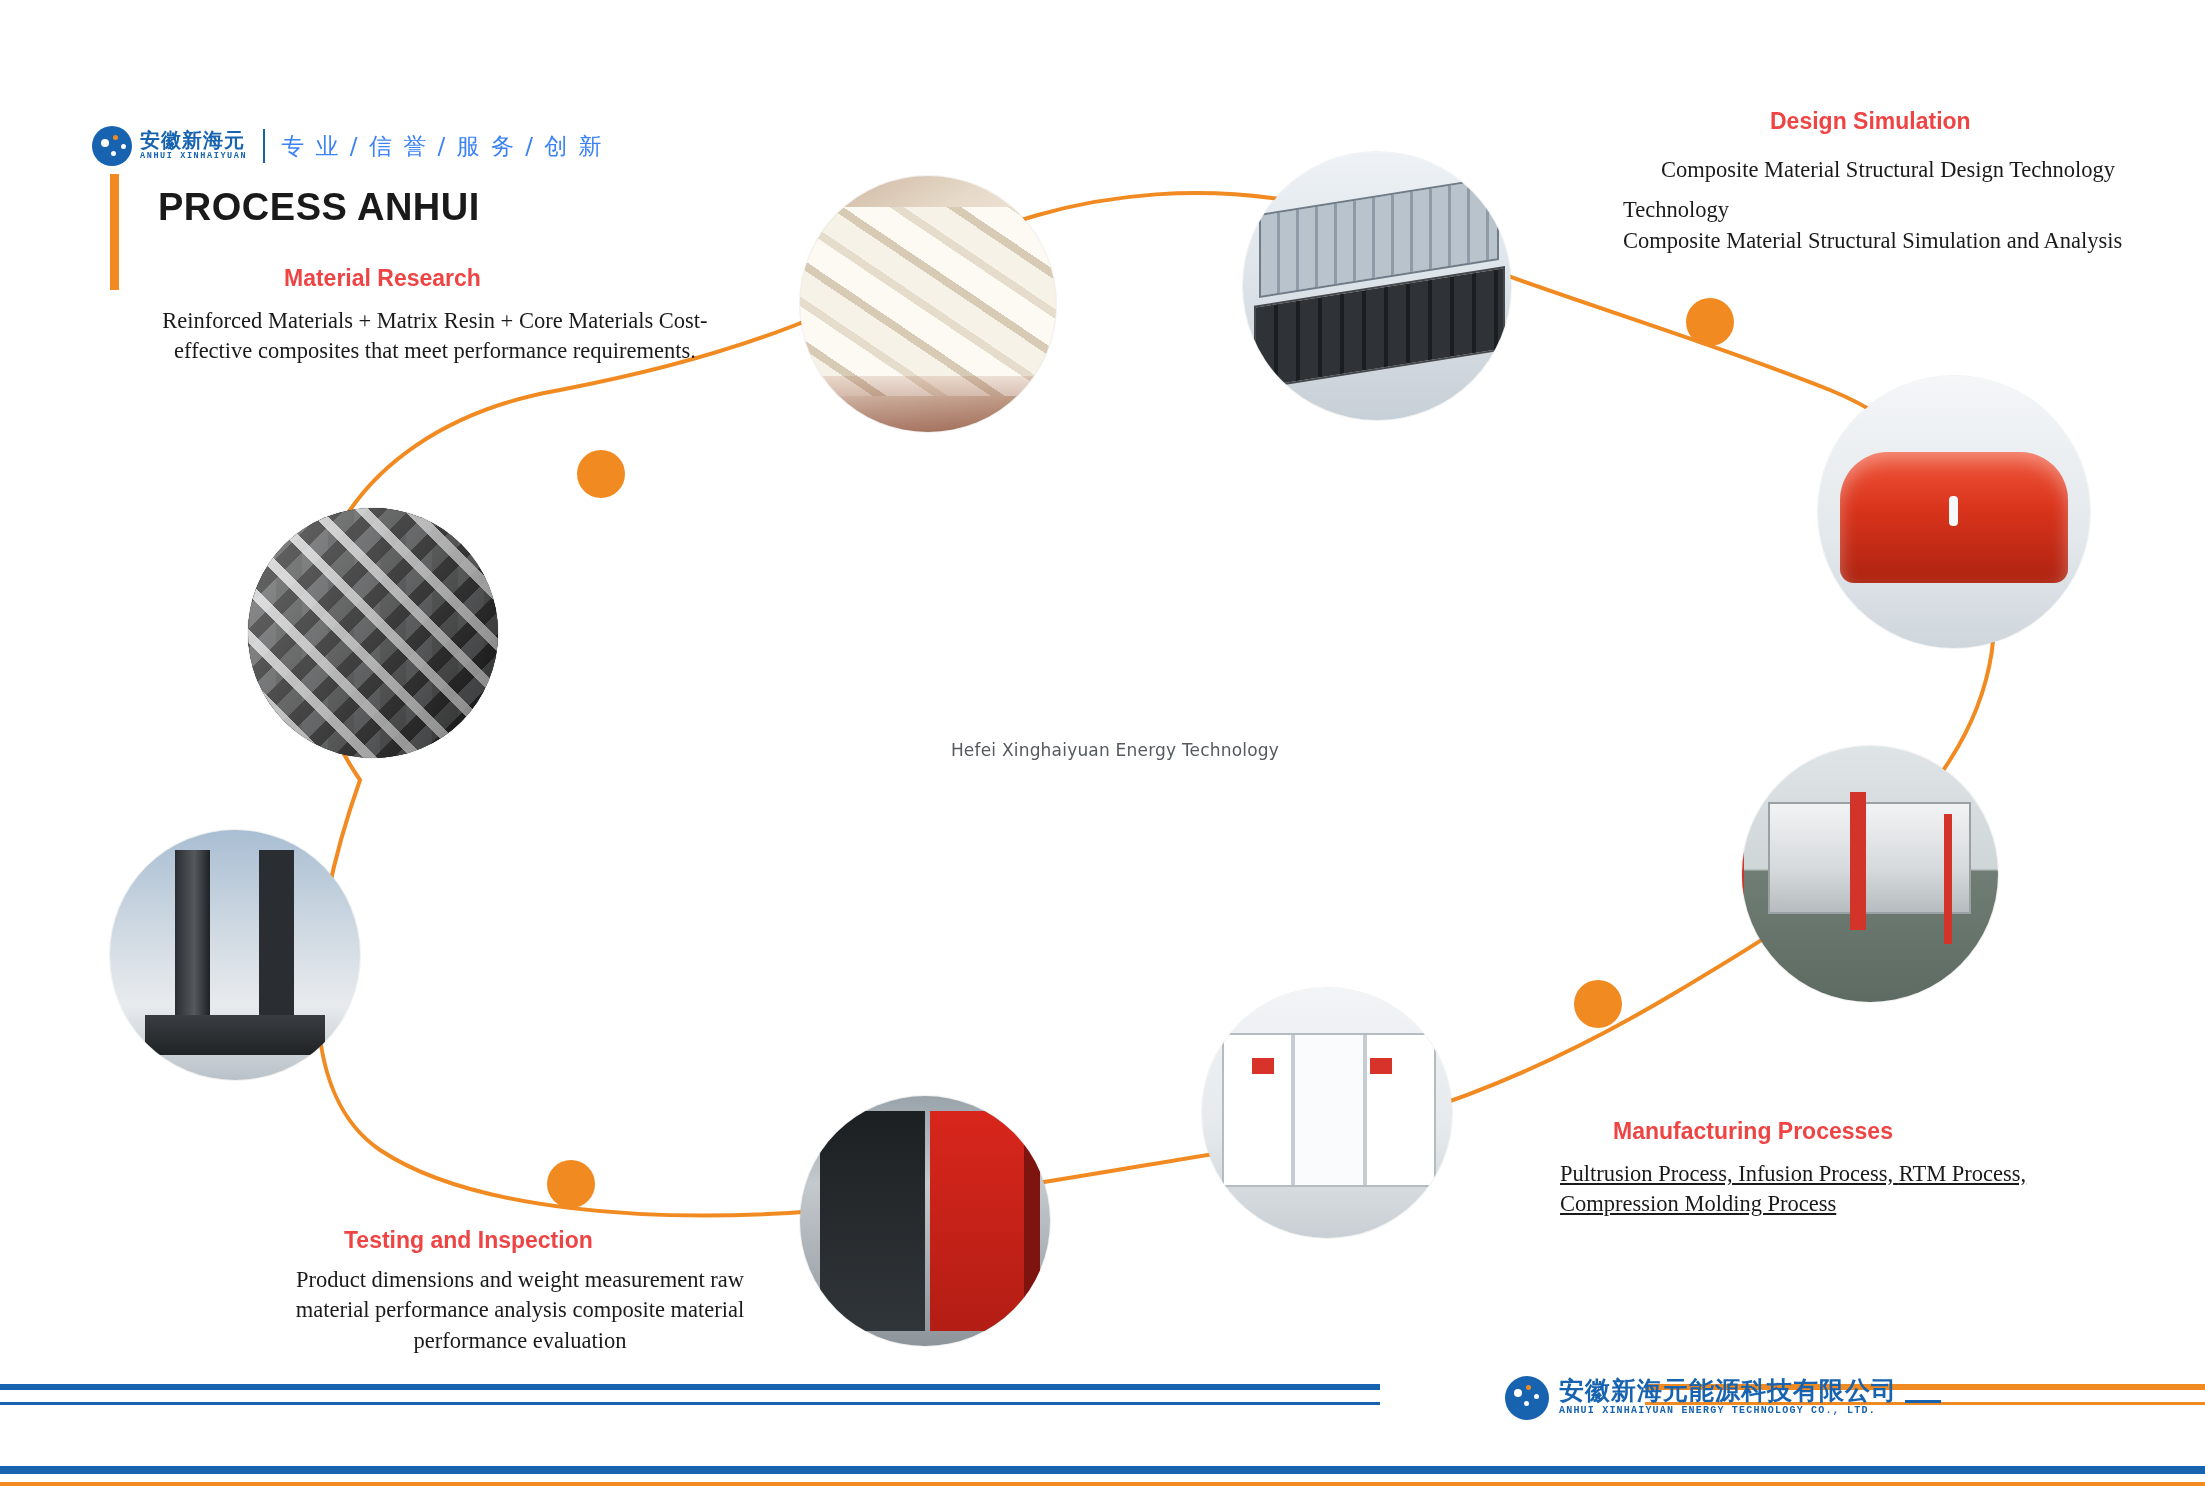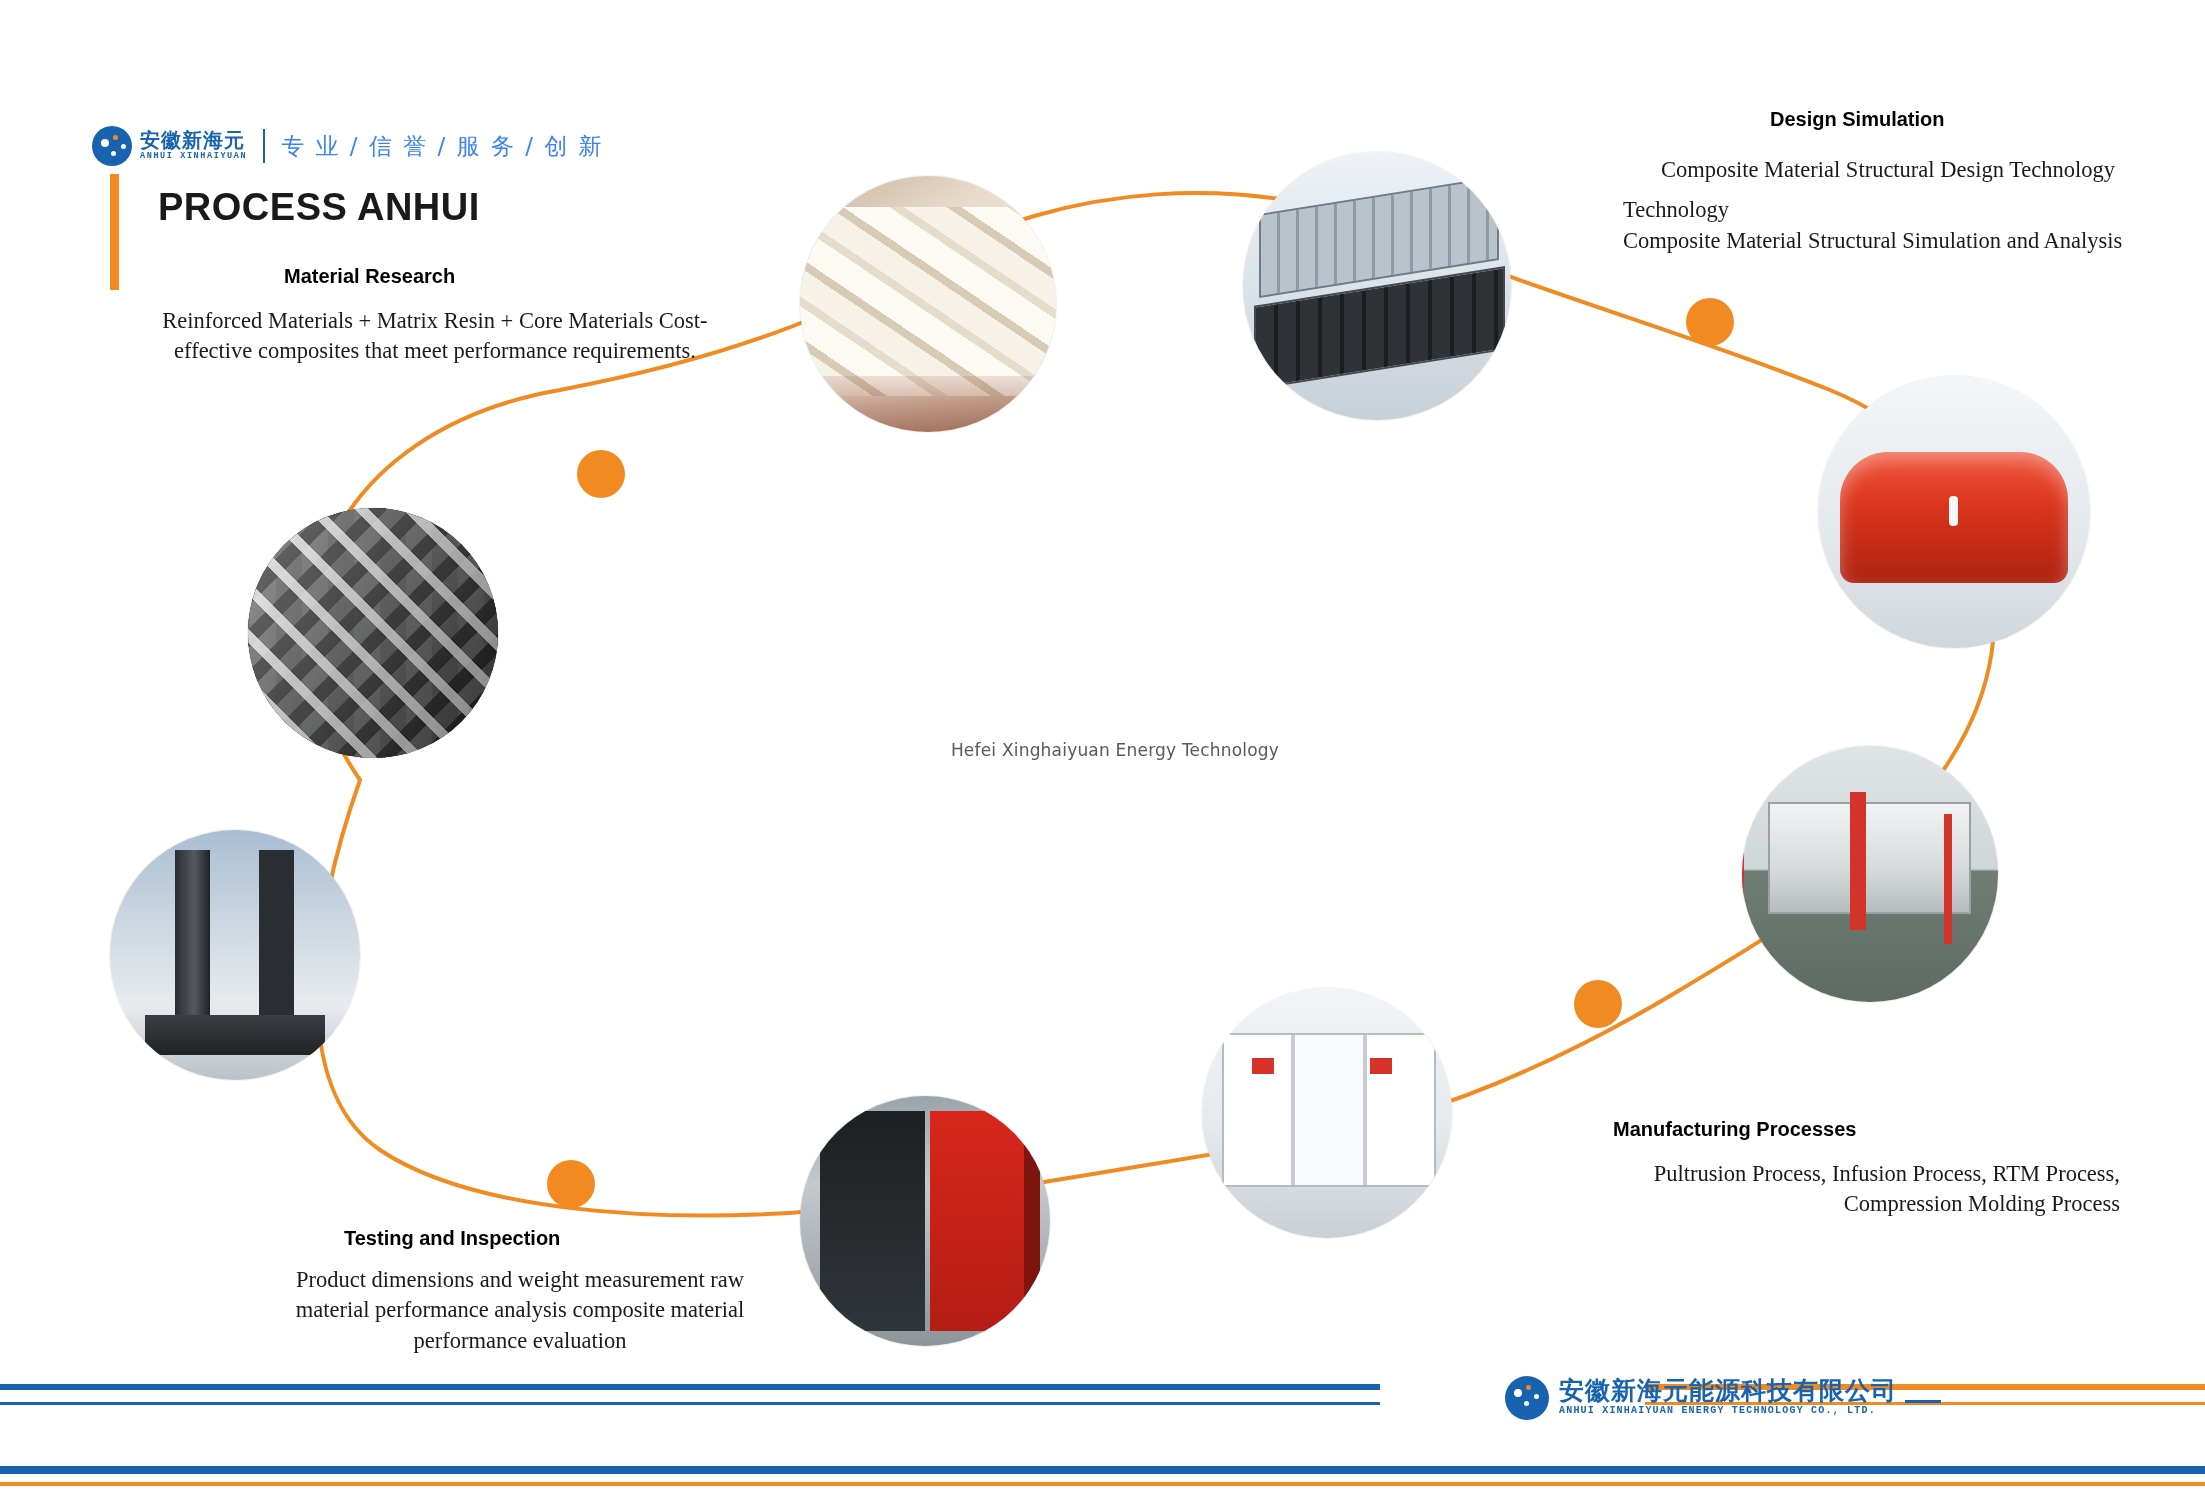--- a/index.html
+++ b/index.html
@@ -259,23 +259,23 @@
   #node-testing-cabinets .ph::after {
     content:"";
     position:absolute; left:20%; top:28%; width:22px; height:16px;
     background:#d8332a;
     box-shadow: 118px 0 0 0 #d8332a;
   }
 
   
   .sec-title {
     position: absolute;
-    color: #000000;
+    color: #ef4444;
     font-weight: bold;
-    font-size: 20px;
+    font-size: 23px;
     white-space: nowrap;
   }
   .sec-body {
     position: absolute;
     color: #1a1a1a;
     font-family: "Liberation Serif", serif;
     font-size: 22.5px;
     line-height: 1.35;
   }
 
@@ -285,21 +285,21 @@
   }
   #body-design .l { display: block; }
   #body-design .sp { margin-bottom: 10px; text-align: center; }
 
   #title-material { left: 284px; top: 265px; }
   #body-material {
     left: 140px; top: 306px; width: 590px; text-align: center;
   }
 
   #title-manufacturing { left: 1613px; top: 1118px; }
-  #body-manufacturing { left: 1560px; top: 1159px; width: 560px; text-align: right; }
+  #body-manufacturing { left: 1560px; top: 1159px; width: 560px; text-align: left; text-decoration: underline; }
 
   #title-testing { left: 344px; top: 1227px; }
   #body-testing { left: 270px; top: 1265px; width: 500px; text-align: center; }
 
   #center-caption {
     position: absolute;
     left: 935px; top: 740px;
     width: 360px;
     text-align: center;
     font-size: 17px;

